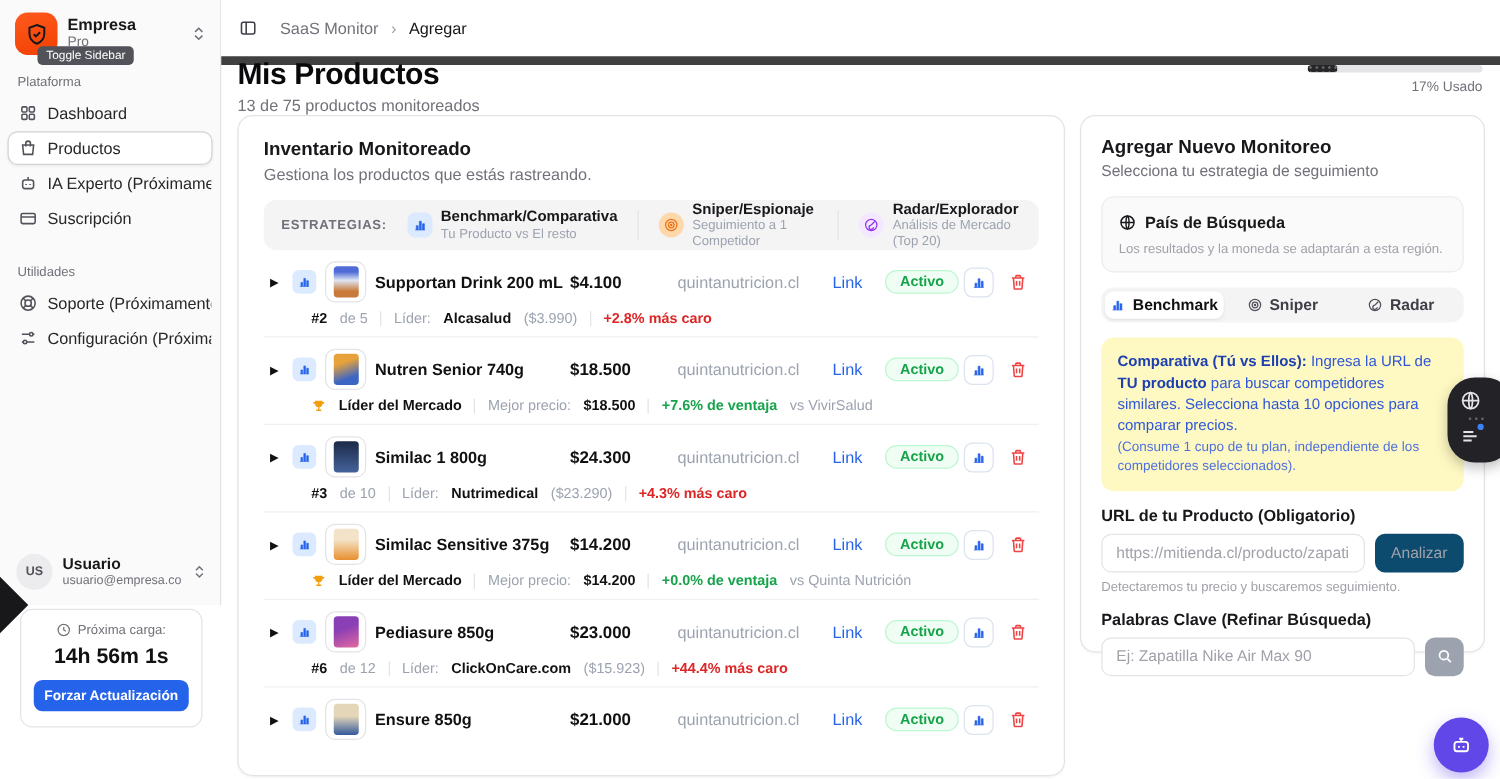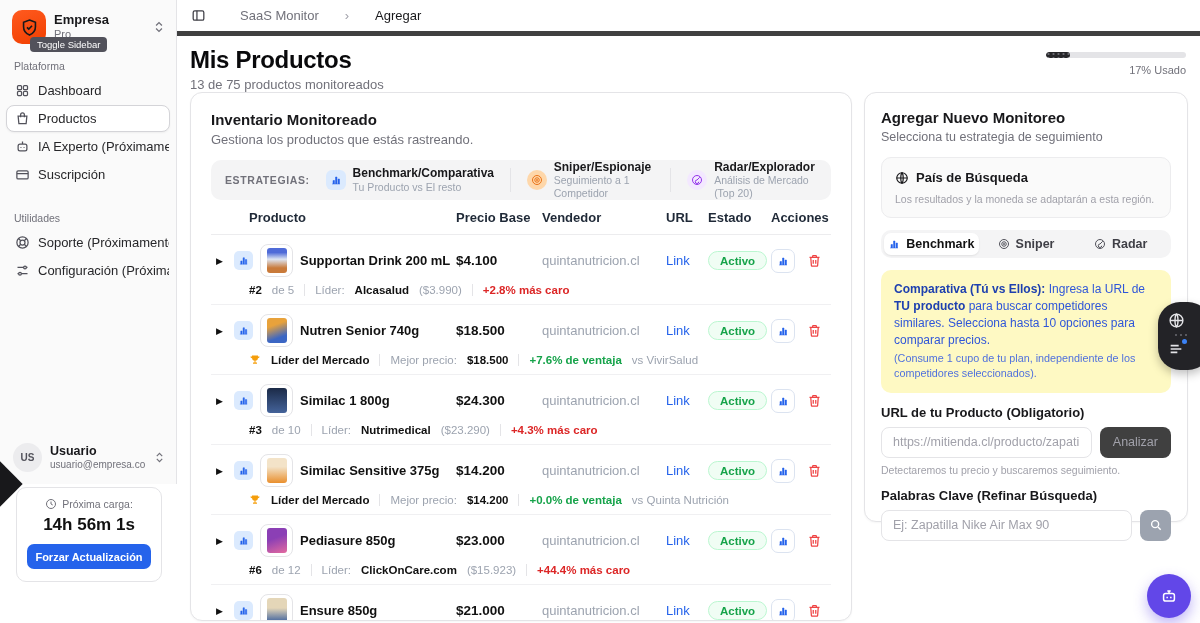--- a/index.html
+++ b/index.html
@@ -37,22 +37,22 @@
     gap:8px; padding:8px 10px 12px 13px; }
   .avatar { width:29px; height:29px; border-radius:50%; background:#ececee; color:#52525b;
     font-size:10px; font-weight:600; display:flex; align-items:center; justify-content:center; flex:none; }
   .user-meta { flex:1; line-height:1.2; overflow:hidden; }
   .user-name { font-size:12.5px; font-weight:700; }
   .user-email { font-size:10px; color:#71717a; white-space:nowrap; }
   .corner-wedge { position:absolute; left:-16px; bottom:-16px; width:32px; height:32px;
     background:#18181b; transform:rotate(45deg); }
 
   
-  .topbar { position:absolute; left:177px; right:0; top:0; height:36px; display:flex;
-    align-items:center; gap:26px; padding:0 14px; border-bottom:5px solid #404040; background:#fff; }
+  .topbar { position:absolute; left:177px; right:0; top:0; height:52px; display:flex;
+    align-items:center; gap:10px; padding:0 14px; border-bottom:7px solid #404040; background:#fff; }
   .crumb-muted { font-size:13px; color:#71717a; }
   .crumb-sep { font-size:13px; color:#a1a1aa; }
   .crumb-current { font-size:13px; color:#18181b; font-weight:500; }
   .page-header { position:absolute; left:190px; top:46px; }
   .page-title { font-size:24px; font-weight:800; letter-spacing:-.3px; color:#09090b; }
   .page-sub { font-size:13px; color:#71717a; margin-top:3px; }
   .usage { position:absolute; right:14px; top:52px; width:140px; text-align:right; }
   .usage-track { width:140px; height:6px; border-radius:3px; background:#e4e4e7; overflow:hidden; }
   .usage-fill { height:100%; border-radius:3px; background:#27272a;
     background-image:radial-gradient(#6b6b72 1px, transparent 1.3px); background-size:5px 4px; }
@@ -123,21 +123,21 @@
   .seg-tab .ic { color:#52525b; } .seg-tab.active .ic { color:#2563eb; }
   .info-box { margin-top:12px; background:#fef9c3; border-radius:10px; padding:11px 13px;
     font-size:12px; line-height:1.42; color:#2f56d9; }
   .info-box b { color:#1e40af; }
   .info-note { font-size:10.8px; color:#5071dd; margin-top:2px; }
   .field-label { margin-top:12px; font-size:13px; font-weight:700; }
   .input-row { margin-top:7px; display:flex; gap:8px; align-items:center; }
   .text-input { flex:1; height:31px; border:1px solid #e4e4e7; border-radius:8px; padding:0 11px;
     font-size:12.5px; font-family:inherit; color:#18181b; background:#fff; }
   .text-input::placeholder { color:#a1a1aa; }
-  .analizar-btn { height:31px; padding:0 13px; background:#404040; color:#a1a1aa; border:none;
+  .analizar-btn { height:31px; padding:0 13px; background:#0c4a6e; color:#a1a1aa; border:none;
     border-radius:8px; font-size:12.5px; font-weight:500; font-family:inherit; cursor:pointer; }
   .field-helper { margin-top:6px; font-size:10.5px; color:#a1a1aa; }
   .search-btn { width:31px; height:31px; background:#9ca3af; border:none; border-radius:8px;
     color:#fff; display:flex; align-items:center; justify-content:center; cursor:pointer; flex:none; }
 
   
   .edge-pill { position:absolute; left:1158px; top:302px; width:52px; height:68px; background:#232327;
     border-radius:22px; display:flex; flex-direction:column; align-items:flex-start; padding:10px 0 0 10px; gap:5px;
     box-shadow:0 4px 10px rgba(0,0,0,.25); color:#e4e4e7; }
   .edge-dots { display:flex; gap:3px; margin-left:7px; }
@@ -374,28 +374,20 @@
               <use href="#i-radar" width="12" height="12"></use>
             </svg>
           </span>
         <div>
             <div class="strat-name">Radar/Explorador</div>
              <div class="strat-desc">Análisis de Mercado (Top 20)</div>
           </div>
       </div>
     </div>
 
-    <div class="tgrid thead">
-      <span class="th-product">Producto</span>
-      <span>Precio Base</span>
-      <span>Vendedor</span>
-      <span>URL</span>
-      <span>Estado</span>
-      <span>Acciones</span>
-    </div>
 
     <div class="trow rank">
       <div class="tgrid">
         <div class="prod-cell">
           <span class="expand">▶</span>
           <span class="row-badge">
               <svg class="ic" width="11" height="11">
                 <use href="#i-chart" width="11" height="11"></use>
               </svg>
             </span>

